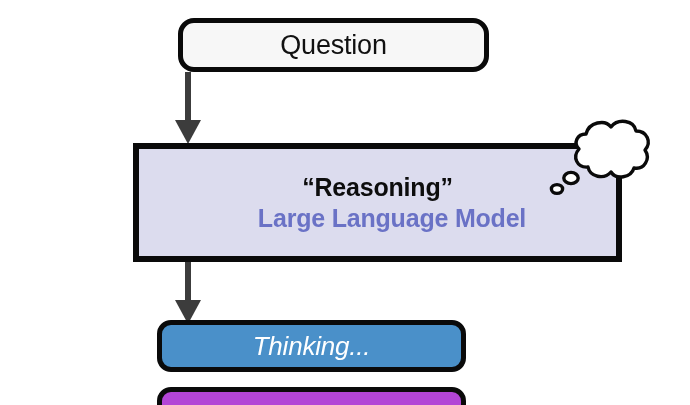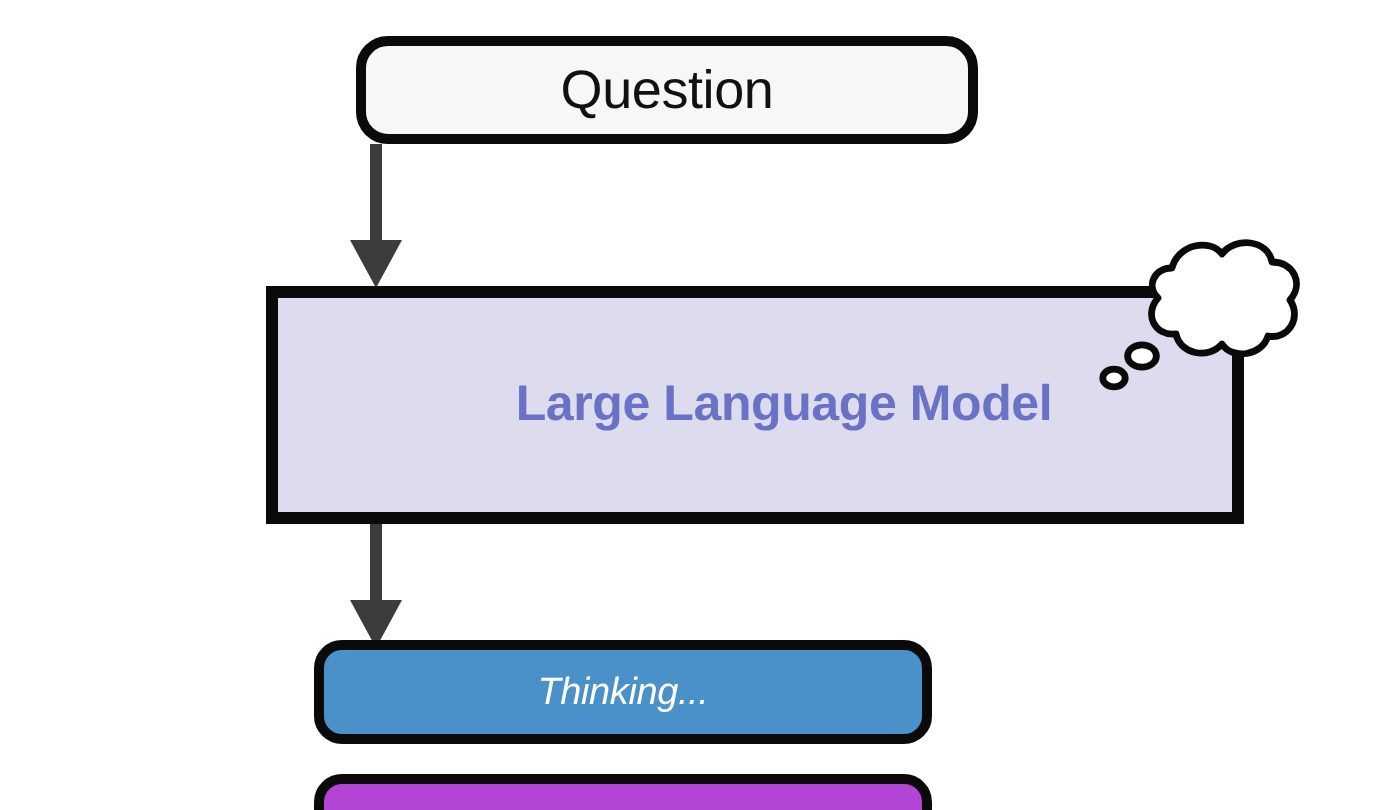--- a/index.html
+++ b/index.html
@@ -120,21 +120,21 @@
     height: 52px;
     background: #4a90c9;
     border: 5px solid #0a0a0a;
     border-radius: 14px;
     box-sizing: border-box;
     display: flex;
     align-items: center;
     justify-content: center;
   }
   .node-thinking .label {
-    font-size: 19px;
+    font-size: 26px;
     font-style: italic;
     color: #ffffff;
     letter-spacing: -0.2px;
     line-height: 1;
   }
 
   
   .node-answer {
     position: absolute;
     left: 157px;
@@ -164,20 +164,21 @@
   <div class="node-question">
     <span class="label">Question</span>
   </div>
 
   <div class="arrow" id="arrow-1">
     <div class="shaft"></div>
     <div class="head"></div>
   </div>
 
   <div class="node-llm">
+    <span class="line-reasoning">“Reasoning”</span>
     <span class="line-model">Large Language Model</span>
   </div>
 
   <div class="thought-bubble">
     <svg width="112" height="92" viewBox="0 0 112 92" xmlns="http://www.w3.org/2000/svg">
       <g fill="#ffffff" stroke="#0a0a0a" stroke-width="3.4" stroke-linejoin="round">
         <path d="M38 22
                  C 41 10, 57 7, 63 15
                  C 70 6, 86 8, 88 19
                  C 99 19, 104 30, 97 38

